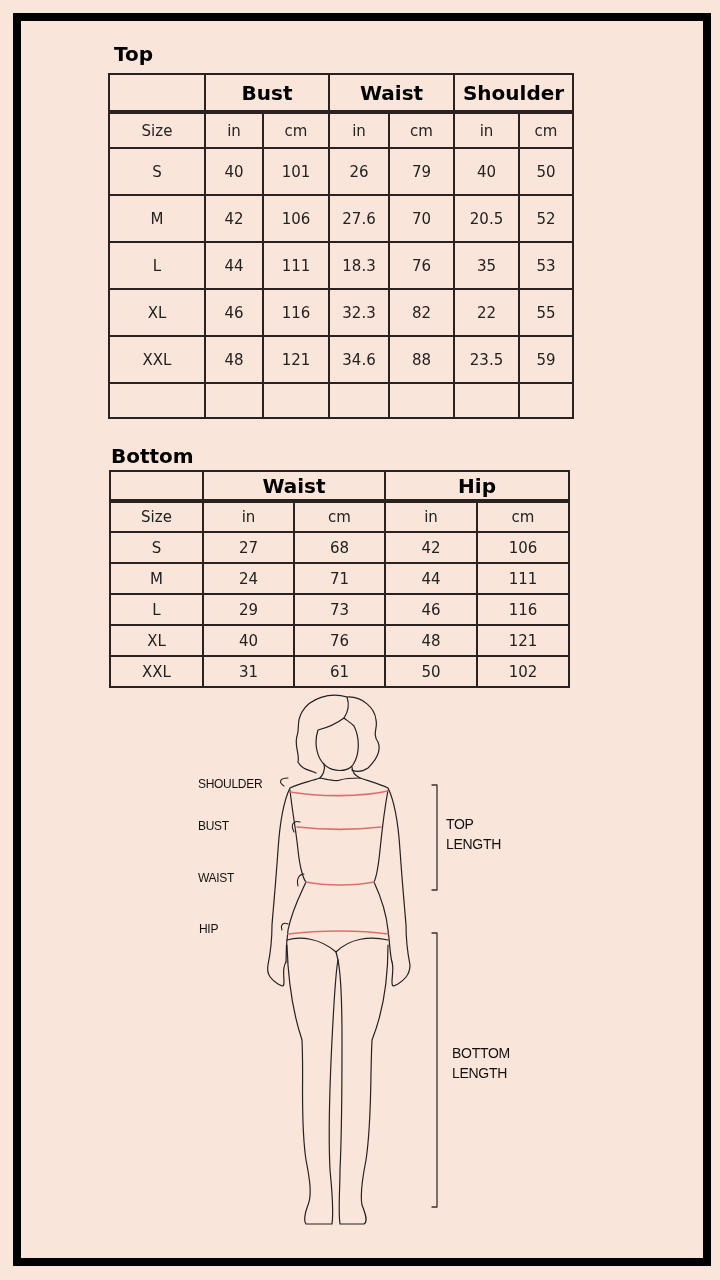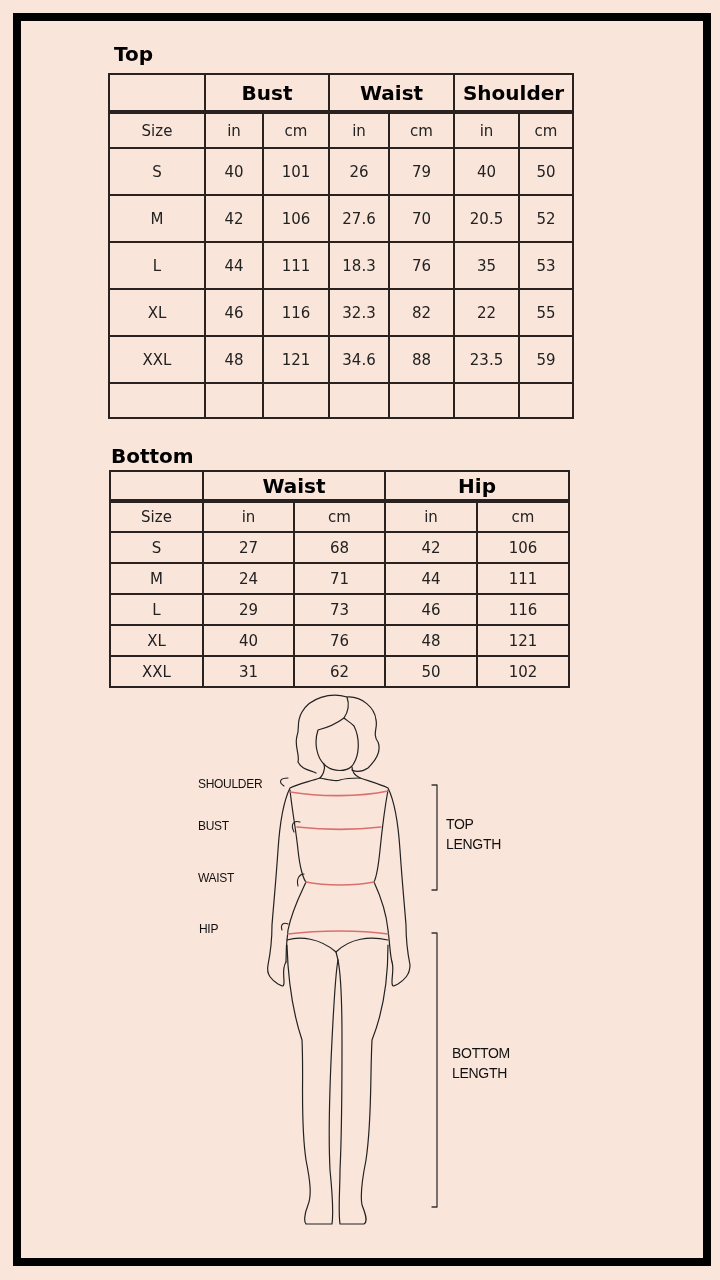--- a/index.html
+++ b/index.html
@@ -154,21 +154,21 @@
   <tr style="height:31px;">
     <td>XL</td>
     <td>40</td>
     <td>76</td>
     <td>48</td>
     <td>121</td>
   </tr>
   <tr style="height:31px;">
     <td>XXL</td>
     <td>31</td>
-    <td>62</td>
+    <td>61</td>
     <td>50</td>
     <td>102</td>
   </tr>
 </tbody>
   </table>
 
 <div class="figure">
   <svg width="330" height="545" viewBox="190 690 330 545" fill="none" stroke="#222" stroke-width="1.2" stroke-linejoin="round" stroke-linecap="round">
 
     <path d="M347 697 C 330 692 310 698 302 712 C 296 722 300 728 297 736 C 294 746 300 754 298 762 C 302 770 310 770 316 773 M347 697 C 362 696 375 708 376 720 C 378 728 372 734 378 742 C 382 752 374 762 368 768 C 362 772 356 772 352 770"></path>

